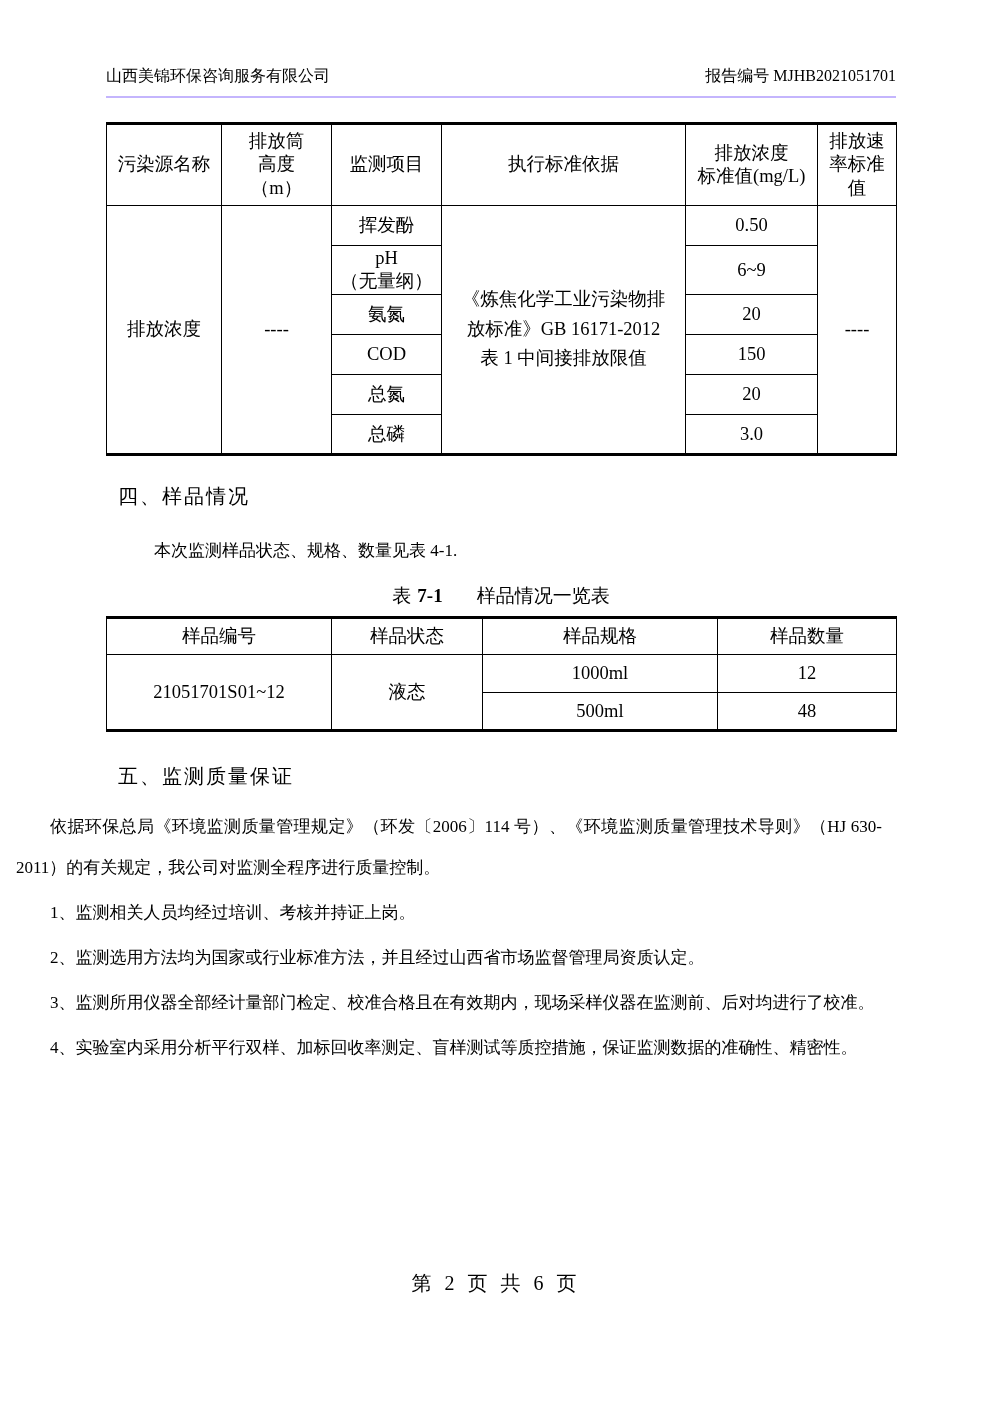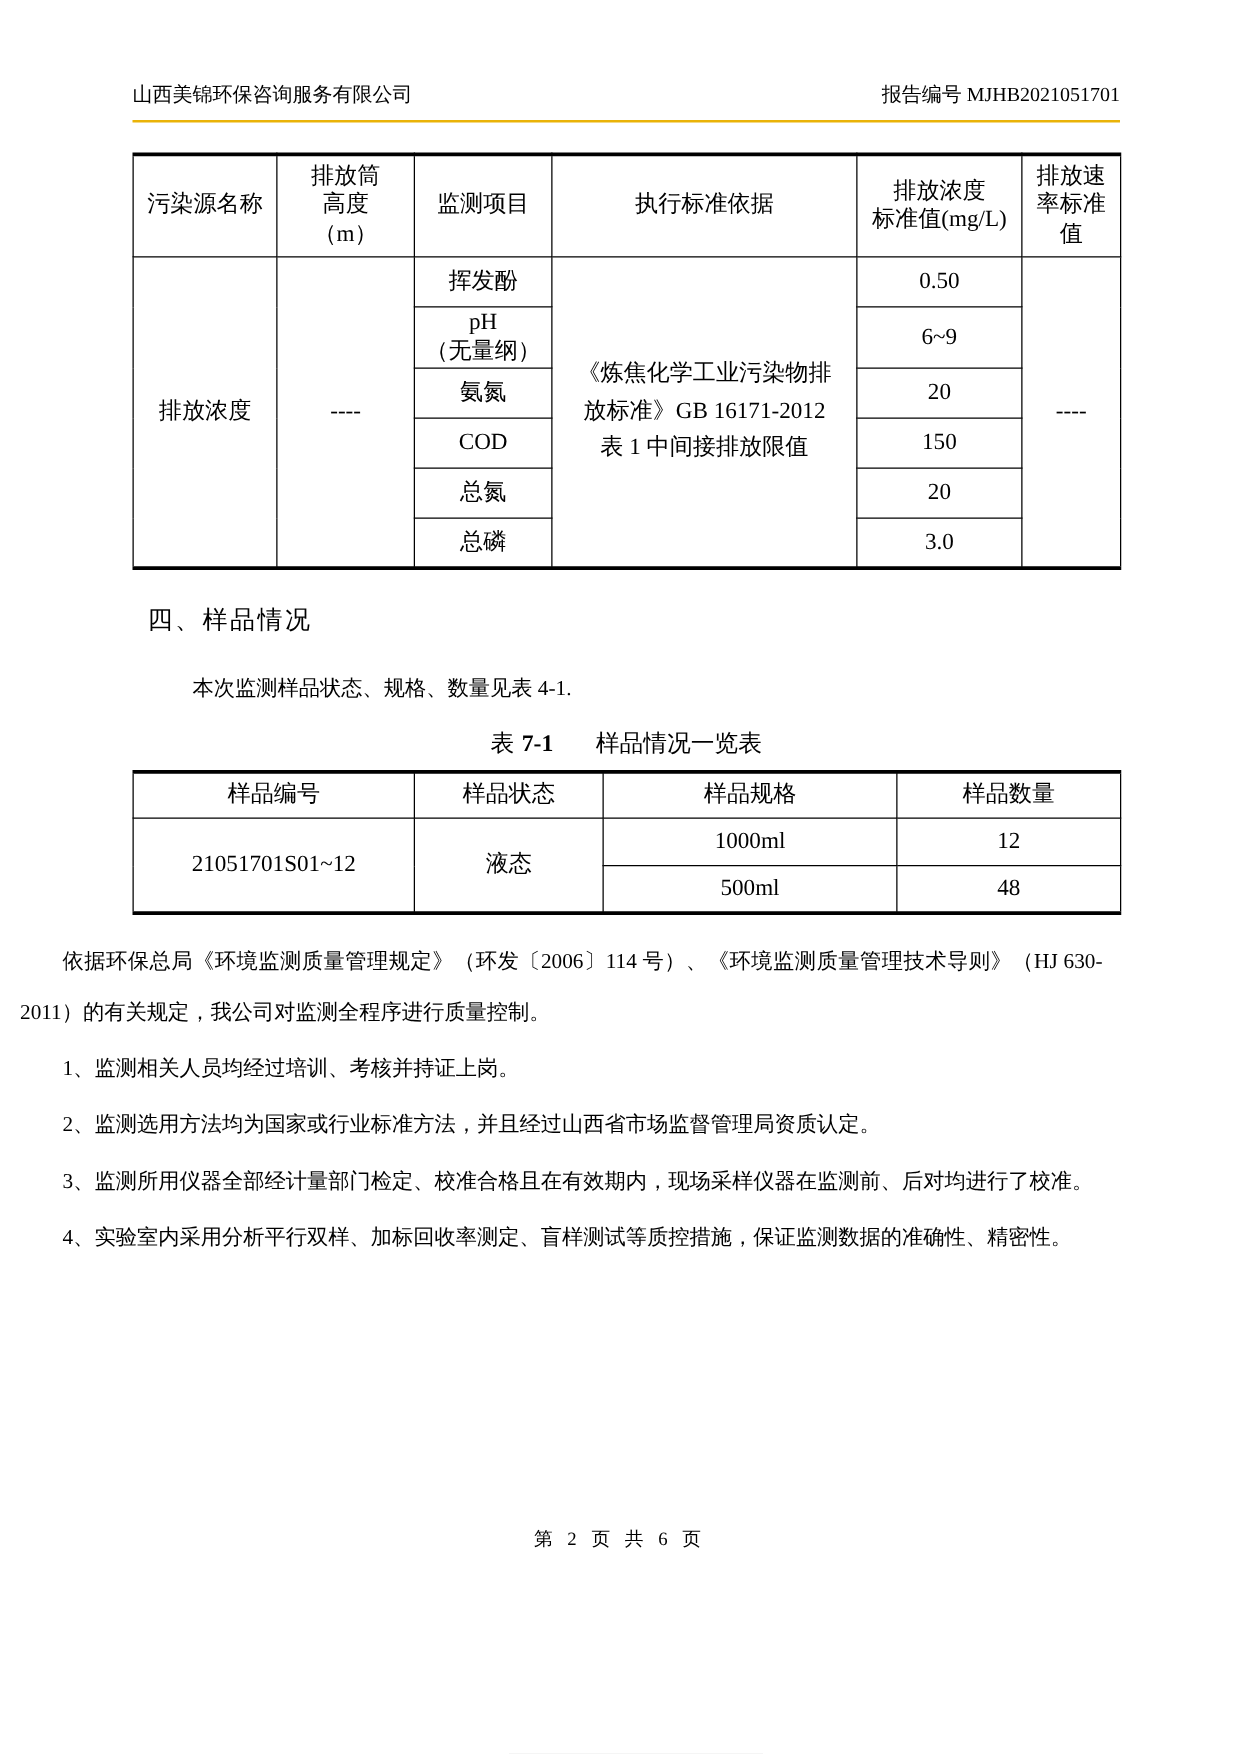--- a/index.html
+++ b/index.html
@@ -10,21 +10,21 @@
     background:#ffffff;
     font-family:"Liberation Serif","DejaVu Serif",serif;
     color:#000;
     overflow:hidden;
   }
   
   .doc-header{
     margin:0 96px 0 106px;
     padding-top:66px;
     padding-bottom:9px;
-    border-bottom:2px solid #eab308;
+    border-bottom:2px solid #c4b5fd;
     display:flex;justify-content:space-between;align-items:flex-end;
     font-size:16px;
   }
   
   table{border-collapse:collapse;table-layout:fixed;
         margin:0 96px 0 106px;width:790px;
         font-size:18.5px;}
   td,th{border:1px solid #000;text-align:center;vertical-align:middle;
         font-weight:normal;padding:1px 2px;white-space:pre-line;line-height:1.25;}
   table{border-top:3px solid #000;border-bottom:3px solid #000;}
@@ -52,22 +52,22 @@
   .para.first{margin-top:16px;}
   .caption{
     margin:4px 96px 0 106px;
     text-align:center;font-size:19px;line-height:41px;
   }
   .cap-num{font-weight:bold;}
   .cap-gap{display:inline-block;width:34px;}
   .cap-sp{display:inline-block;width:6px;}
   
   .page-footer{
-    position:absolute;left:0;right:0;top:1222px;
-    text-align:center;font-size:15px;letter-spacing:4px;
+    position:absolute;left:0;right:0;top:1270px;
+    text-align:center;font-size:20px;letter-spacing:4px;
   }
 </style>
 </head>
 <body>
 
 <div class="page">
 
   <div class="doc-header">
     <span>山西美锦环保咨询服务有限公司</span>
     <span>报告编号 MJHB2021051701</span>
@@ -155,20 +155,21 @@
       <td>1000ml</td>
       <td>12</td>
     </tr>
     <tr class="body-row">
       <td>500ml</td>
       <td>48</td>
     </tr>
   </tbody>
     </table>
 
+  <div class="section-heading h5">五、监测质量保证</div>
   <div class="bodytext para first">依据环保总局《环境监测质量管理规定》（环发〔2006〕114 号）、《环境监测质量管理技术导则》（HJ 630-2011）的有关规定，我公司对监测全程序进行质量控制。</div>
   <div class="bodytext para">1、监测相关人员均经过培训、考核并持证上岗。</div>
   <div class="bodytext para">2、监测选用方法均为国家或行业标准方法，并且经过山西省市场监督管理局资质认定。</div>
   <div class="bodytext para">3、监测所用仪器全部经计量部门检定、校准合格且在有效期内，现场采样仪器在监测前、后对均进行了校准。</div>
   <div class="bodytext para">4、实验室内采用分析平行双样、加标回收率测定、盲样测试等质控措施，保证监测数据的准确性、精密性。</div>
 
   <div class="page-footer">第 2 页 共 6 页</div>
 
 </div>
 

